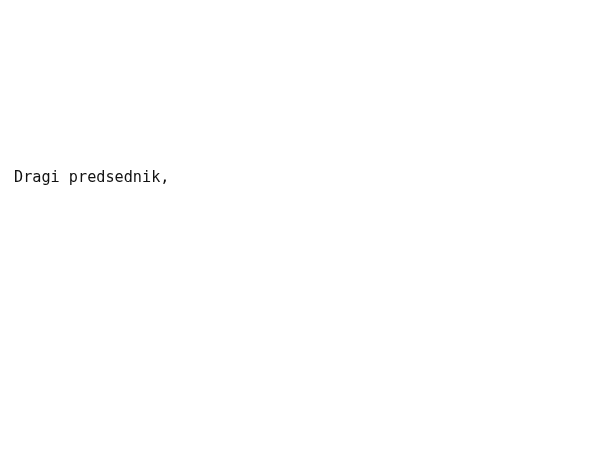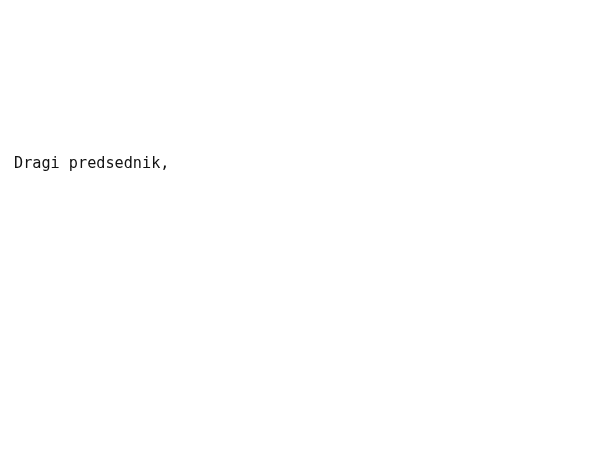--- a/index.html
+++ b/index.html
@@ -12,21 +12,21 @@
     height: 450px;
     overflow: hidden;
     font-family: "DejaVu Sans Mono", "Liberation Mono", monospace;
   }
   .page {
     position: relative;
     width: 600px;
     height: 450px;
     background: #ffffff;
     box-sizing: border-box;
-    padding: 8px 0 0 14px;
+    padding: 22px 0 0 14px;
     overflow: hidden;
   }
   .doc {
     font-family: "DejaVu Sans Mono", "Liberation Mono", monospace;
     font-size: 15.2px;
     line-height: 28.2px;
     color: #111111;
     white-space: pre;
     letter-spacing: 0px;
   }

